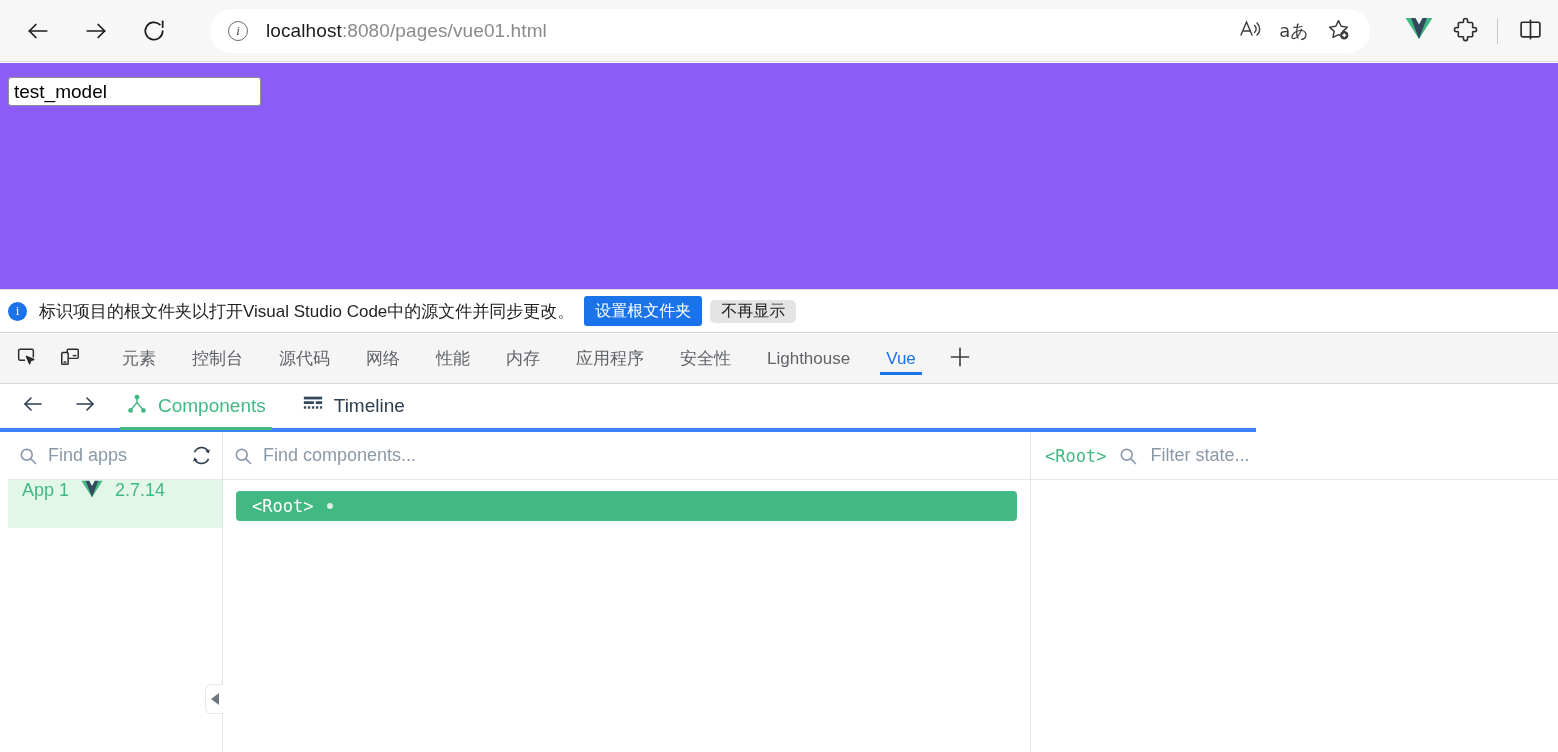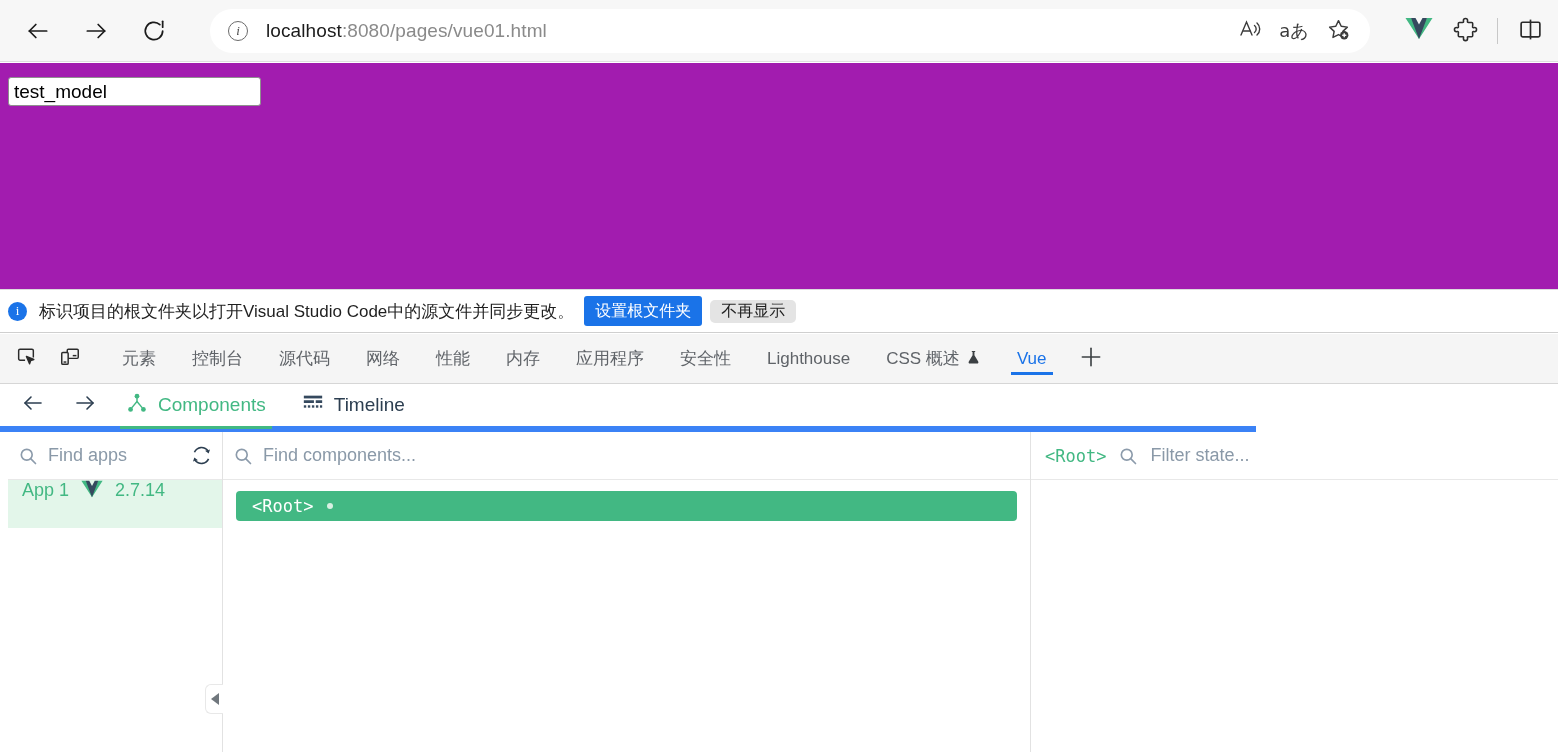--- a/index.html
+++ b/index.html
@@ -94,21 +94,21 @@
     width: 1px; height: 26px;
     background: #c8c8c8;
     margin: 0 6px;
   }
 
   
   .page-viewport {
     position: absolute;
     left: 0; top: 63px;
     width: 1558px; height: 226px;
-    background: #a21caf;
+    background: #8b5cf6;
   }
   .model-input {
     position: absolute;
     left: 8px; top: 14px;
     width: 253px; height: 29px;
     border: 1px solid #8f8f8f;
     border-radius: 3px;
     background: #ffffff;
     font-family: "Liberation Sans", sans-serif;
     font-size: 19px;
@@ -224,21 +224,21 @@
     margin-left: 6px;
     cursor: pointer;
   }
 
   
   .vue-subtabs {
     position: absolute;
     left: 0; top: 384px;
     width: 1256px; height: 48px;
     background: #ffffff;
-    border-bottom: 6px solid #3b82f6;
+    border-bottom: 4px solid #3b82f6;
     display: flex;
     align-items: center;
   }
   .vue-nav-btn {
     width: 38px; height: 38px;
     display: flex; align-items: center; justify-content: center;
     color: #2c3e50;
     margin-left: 14px;
   }
   .vue-subtab {
@@ -540,28 +540,20 @@
       </div>
     <div class="dt-tab">
         <span>应用程序</span>
       </div>
     <div class="dt-tab">
         <span>安全性</span>
       </div>
     <div class="dt-tab">
         <span>Lighthouse</span>
       </div>
-    <div class="dt-tab">
-      <span>CSS 概述</span>
-      <span class="flask-icon">
-        <svg width="15" height="16" viewBox="0 0 16 16" fill="currentColor">
-            <path d="M6.2 1.5h3.6v1.2H9v3.4l4 6.6c.6 1 0 2.3-1.2 2.3H4.2c-1.2 0-1.8-1.3-1.2-2.3l4-6.6V2.7H6.2z"></path>
-          </svg>
-      </span>
-    </div>
     <div class="dt-tab active">
         <span>Vue</span>
       </div>
   </div>
 
   <div class="dt-add">
     <span>
       <svg width="26" height="26" viewBox="0 0 24 24" stroke="currentColor" stroke-width="1.5" stroke-linecap="round">
           <line x1="12" y1="4" x2="12" y2="20"></line>
           <line x1="4" y1="12" x2="20" y2="12"></line>

